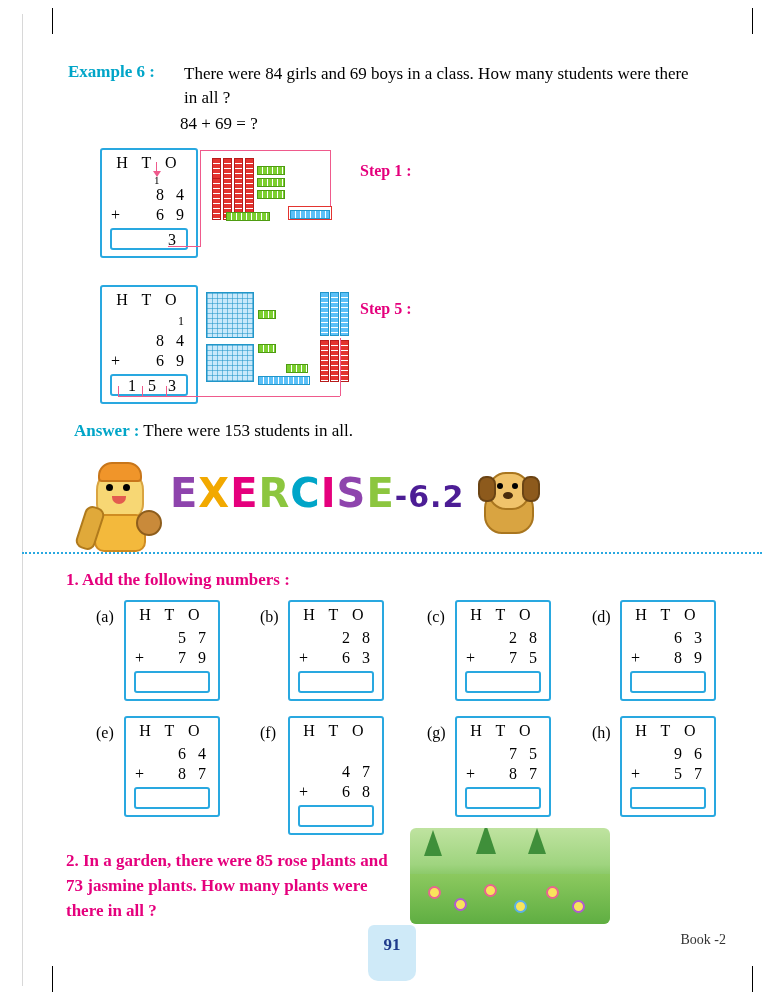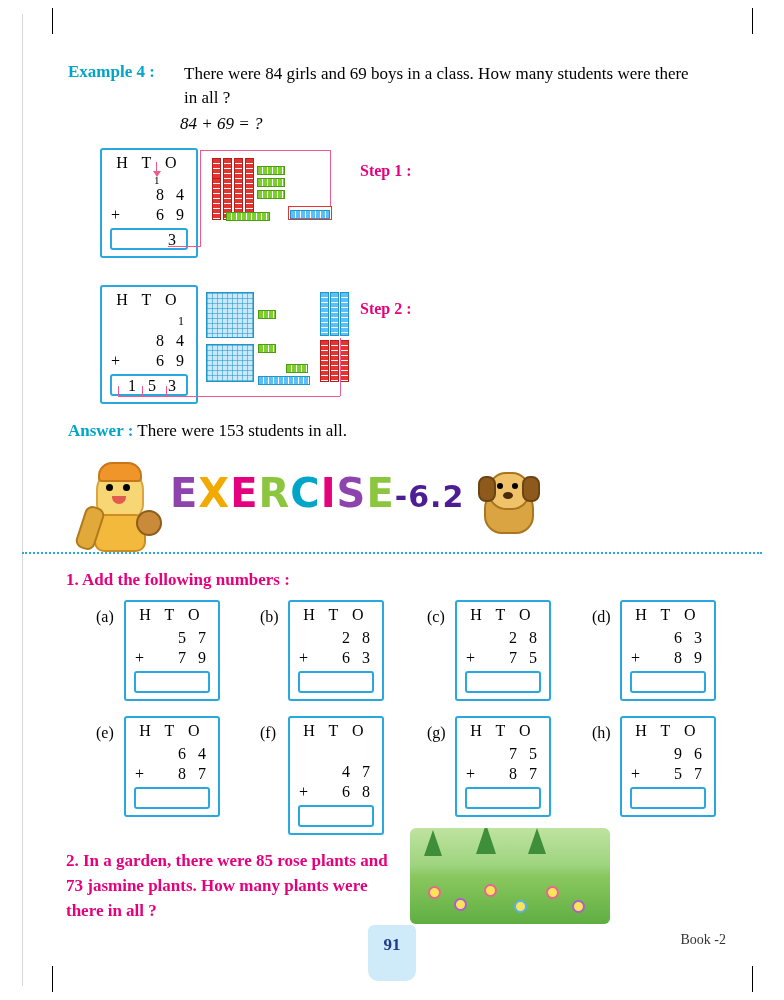--- a/index.html
+++ b/index.html
@@ -123,21 +123,21 @@
   }
   .step-body {
     display: inline-block;
     vertical-align: top;
     font-size: 16px;
     line-height: 23px;
   }
 
   .answer-line {
     position: absolute;
-    left: 68px; top: 421px;
+    left: 74px; top: 421px;
     font-size: 17px;
   }
   .answer-label {
     color: #00a5c8;
     font-weight: bold;
   }
 
   
   .blk {
     position: absolute;
@@ -271,23 +271,23 @@
 
 <div class="page">
 
   <div class="crop v" style="left:52px; top:8px;"></div>
   <div class="crop v" style="left:752px; top:8px;"></div>
   <div class="crop v" style="left:52px; top:966px;"></div>
   <div class="crop v" style="left:752px; top:966px;"></div>
   <div class="left-rule"></div>
 
   <div class="example-row">
-    <span class="ex-label">Example 4 :</span>
+    <span class="ex-label">Example 6 :</span>
     <span class="ex-text">There were 84 girls and 69 boys in a class. How many students were there in all ?</span>
-    <div class="ex-eq" style="margin-left:112px;font-style:italic;">84 + 69 = ?</div>
+    <div class="ex-eq" style="margin-left:112px;">84 + 69 = ?</div>
   </div>
 
   <div class="htobox" style="left:100px; top:148px; width:98px; position:absolute;">
     <div class="hto-head">H  T  O</div>
     <div class="carry" style="left:52px; top:24px;">1</div>
     <div class="hto-row" style="margin-top:13px; letter-spacing:4px;">8  4</div>
     <div class="hto-row" style="letter-spacing:4px;">
       <span class="op">+</span>
       <span>6  9</span>
     </div>
@@ -343,21 +343,21 @@
   <div class="blk rod-h" style="left:286px; top:364px; width:22px;"></div>
 
   <div class="arrow-line" style="left:200px; top:396px; width:140px; height:1px;"></div>
   <div class="arrow-line" style="left:340px; top:338px; width:1px; height:58px;"></div>
   <div class="arrow-line" style="left:118px; top:396px; width:84px; height:1px;"></div>
   <div class="arrow-line" style="left:118px; top:386px; width:1px; height:10px;"></div>
   <div class="arrow-line" style="left:142px; top:386px; width:1px; height:10px;"></div>
   <div class="arrow-line" style="left:166px; top:386px; width:1px; height:10px;"></div>
 
   <div class="step" style="left:360px; top:300px;">
-    <span class="step-label">Step 2 :</span>
+    <span class="step-label">Step 5 :</span>
   </div>
 
   <div class="answer-line">
     <span class="answer-label">Answer :</span>
     <span>There were 153 students in all.</span>
   </div>
 
   <div class="mascot-left">
     <div style="position:absolute;left:22px;top:6px;width:44px;height:50px;background:#f7d774;border:2px solid #d9a441;border-radius:22px 22px 18px 18px;"></div>
     <div style="position:absolute;left:24px;top:0px;width:40px;height:16px;background:#f0952a;border:2px solid #c8761a;border-radius:14px 14px 4px 4px;"></div>

